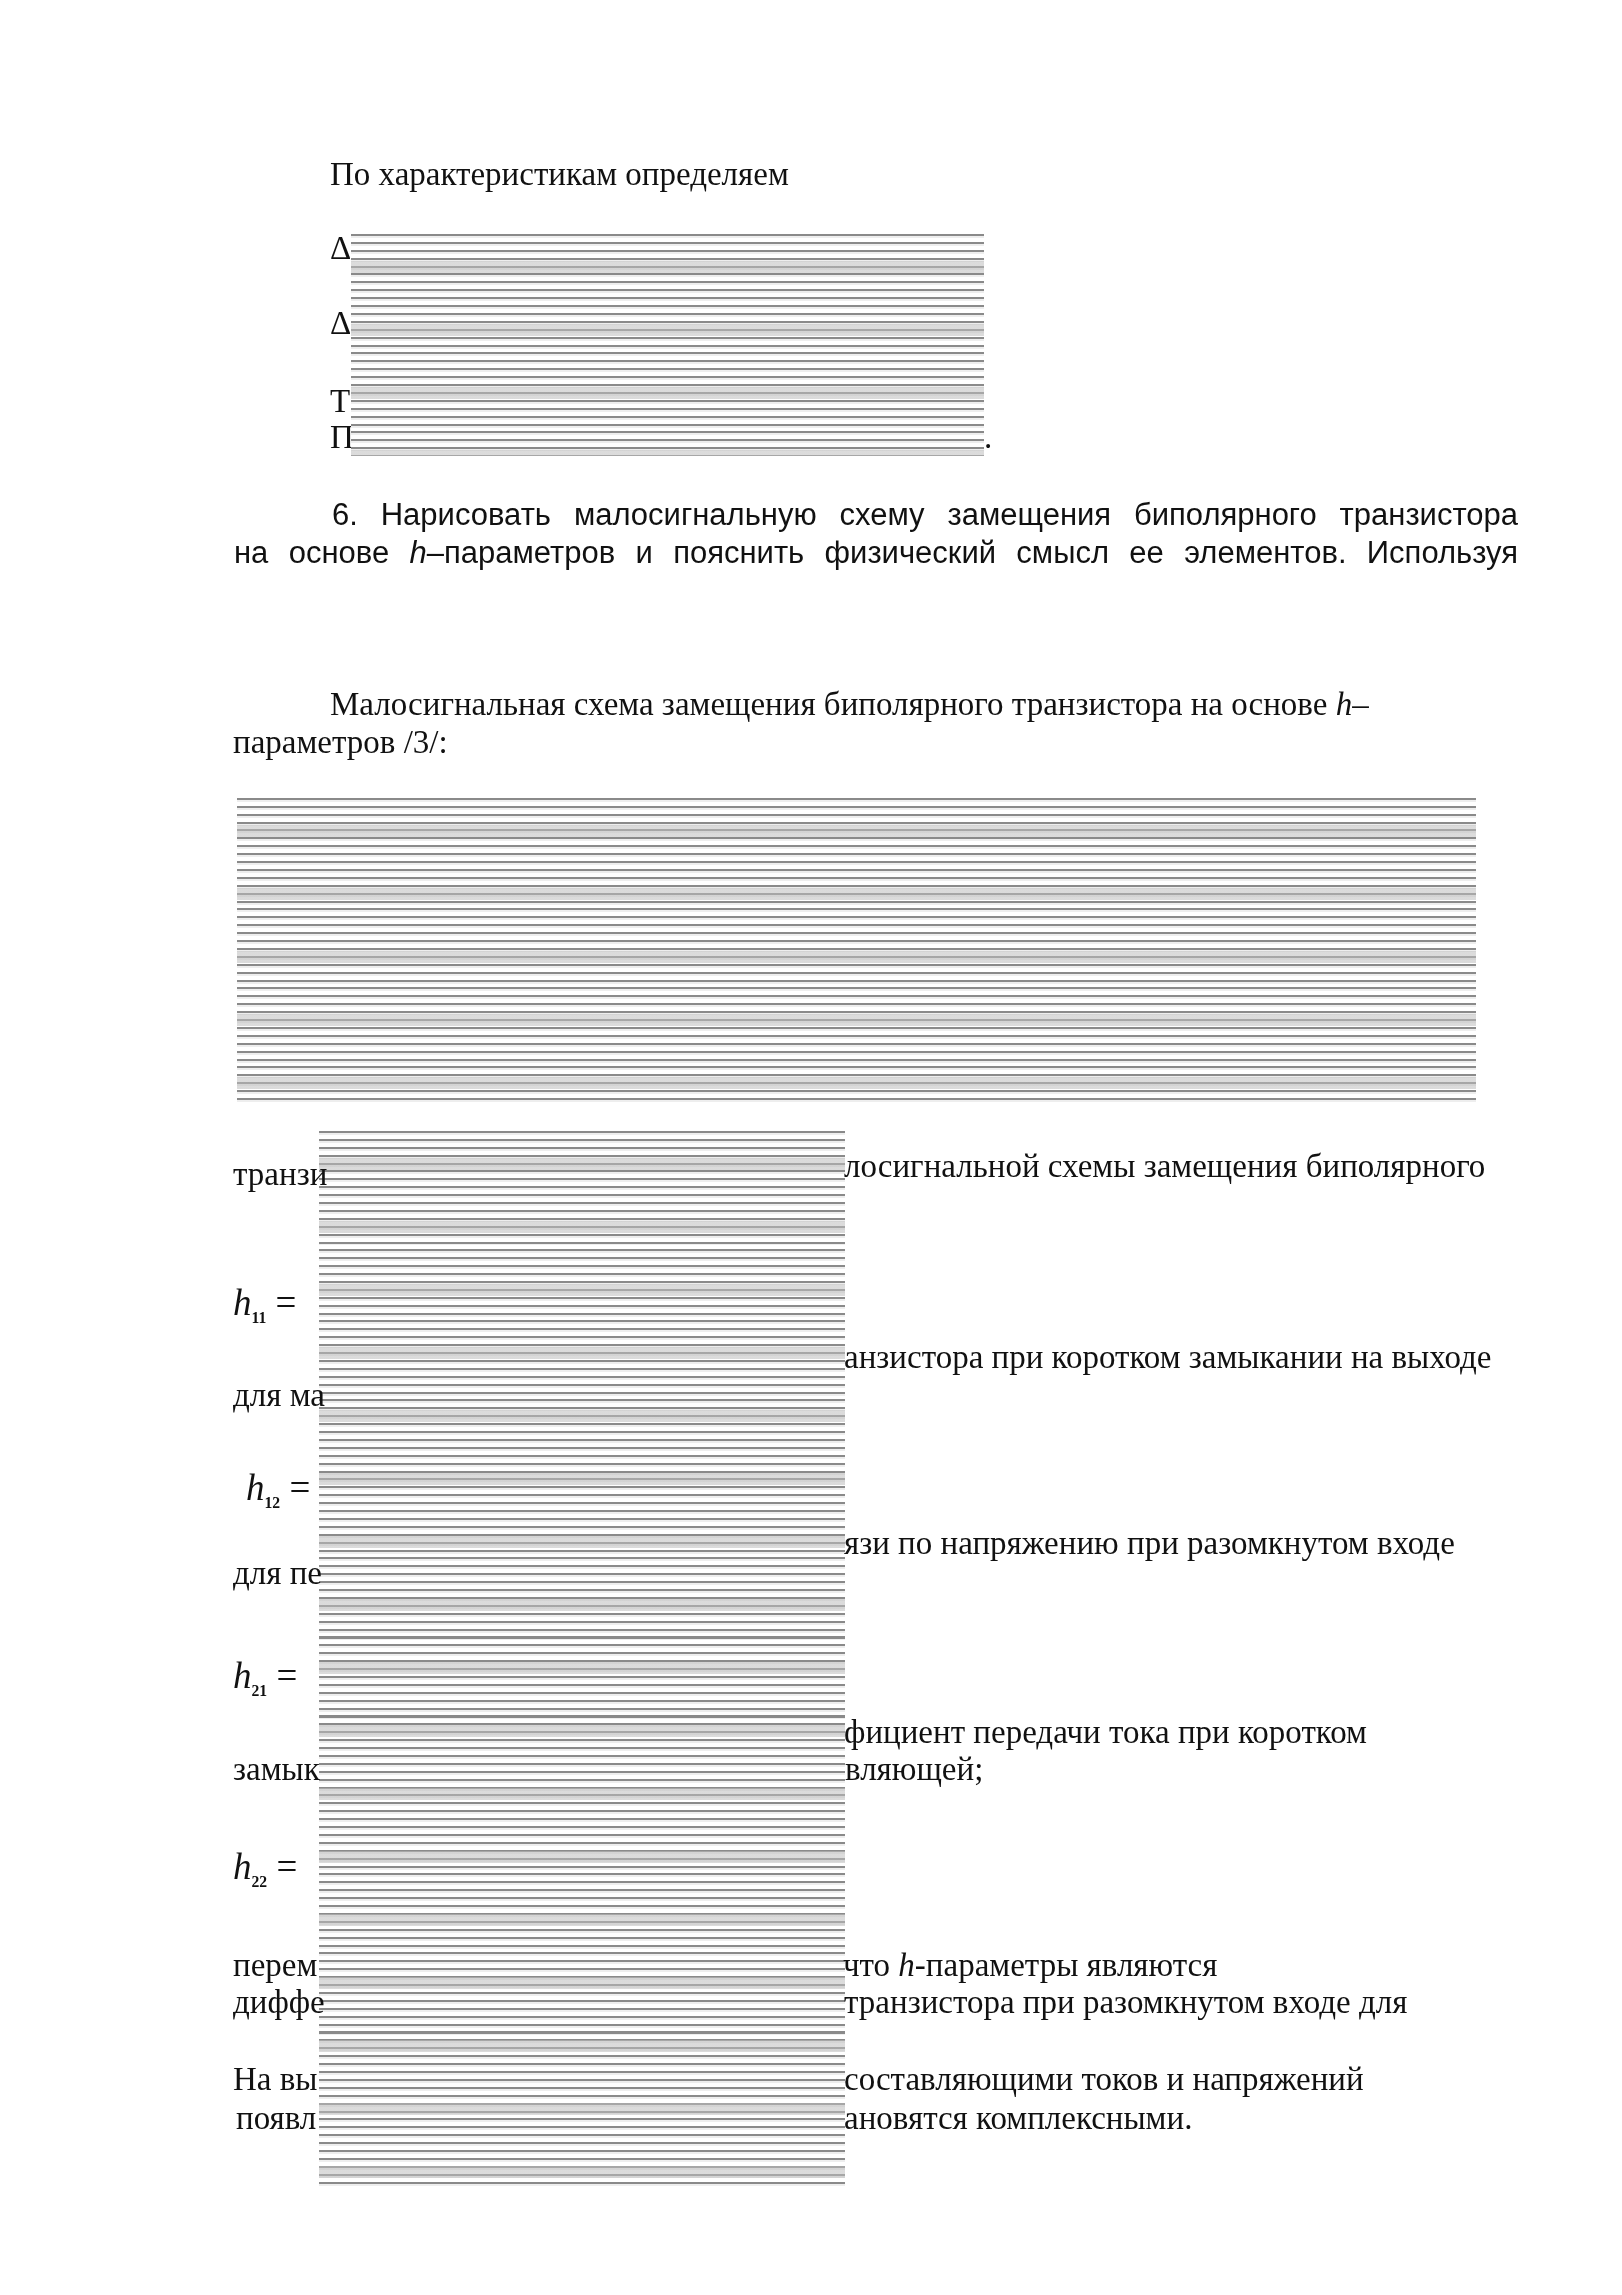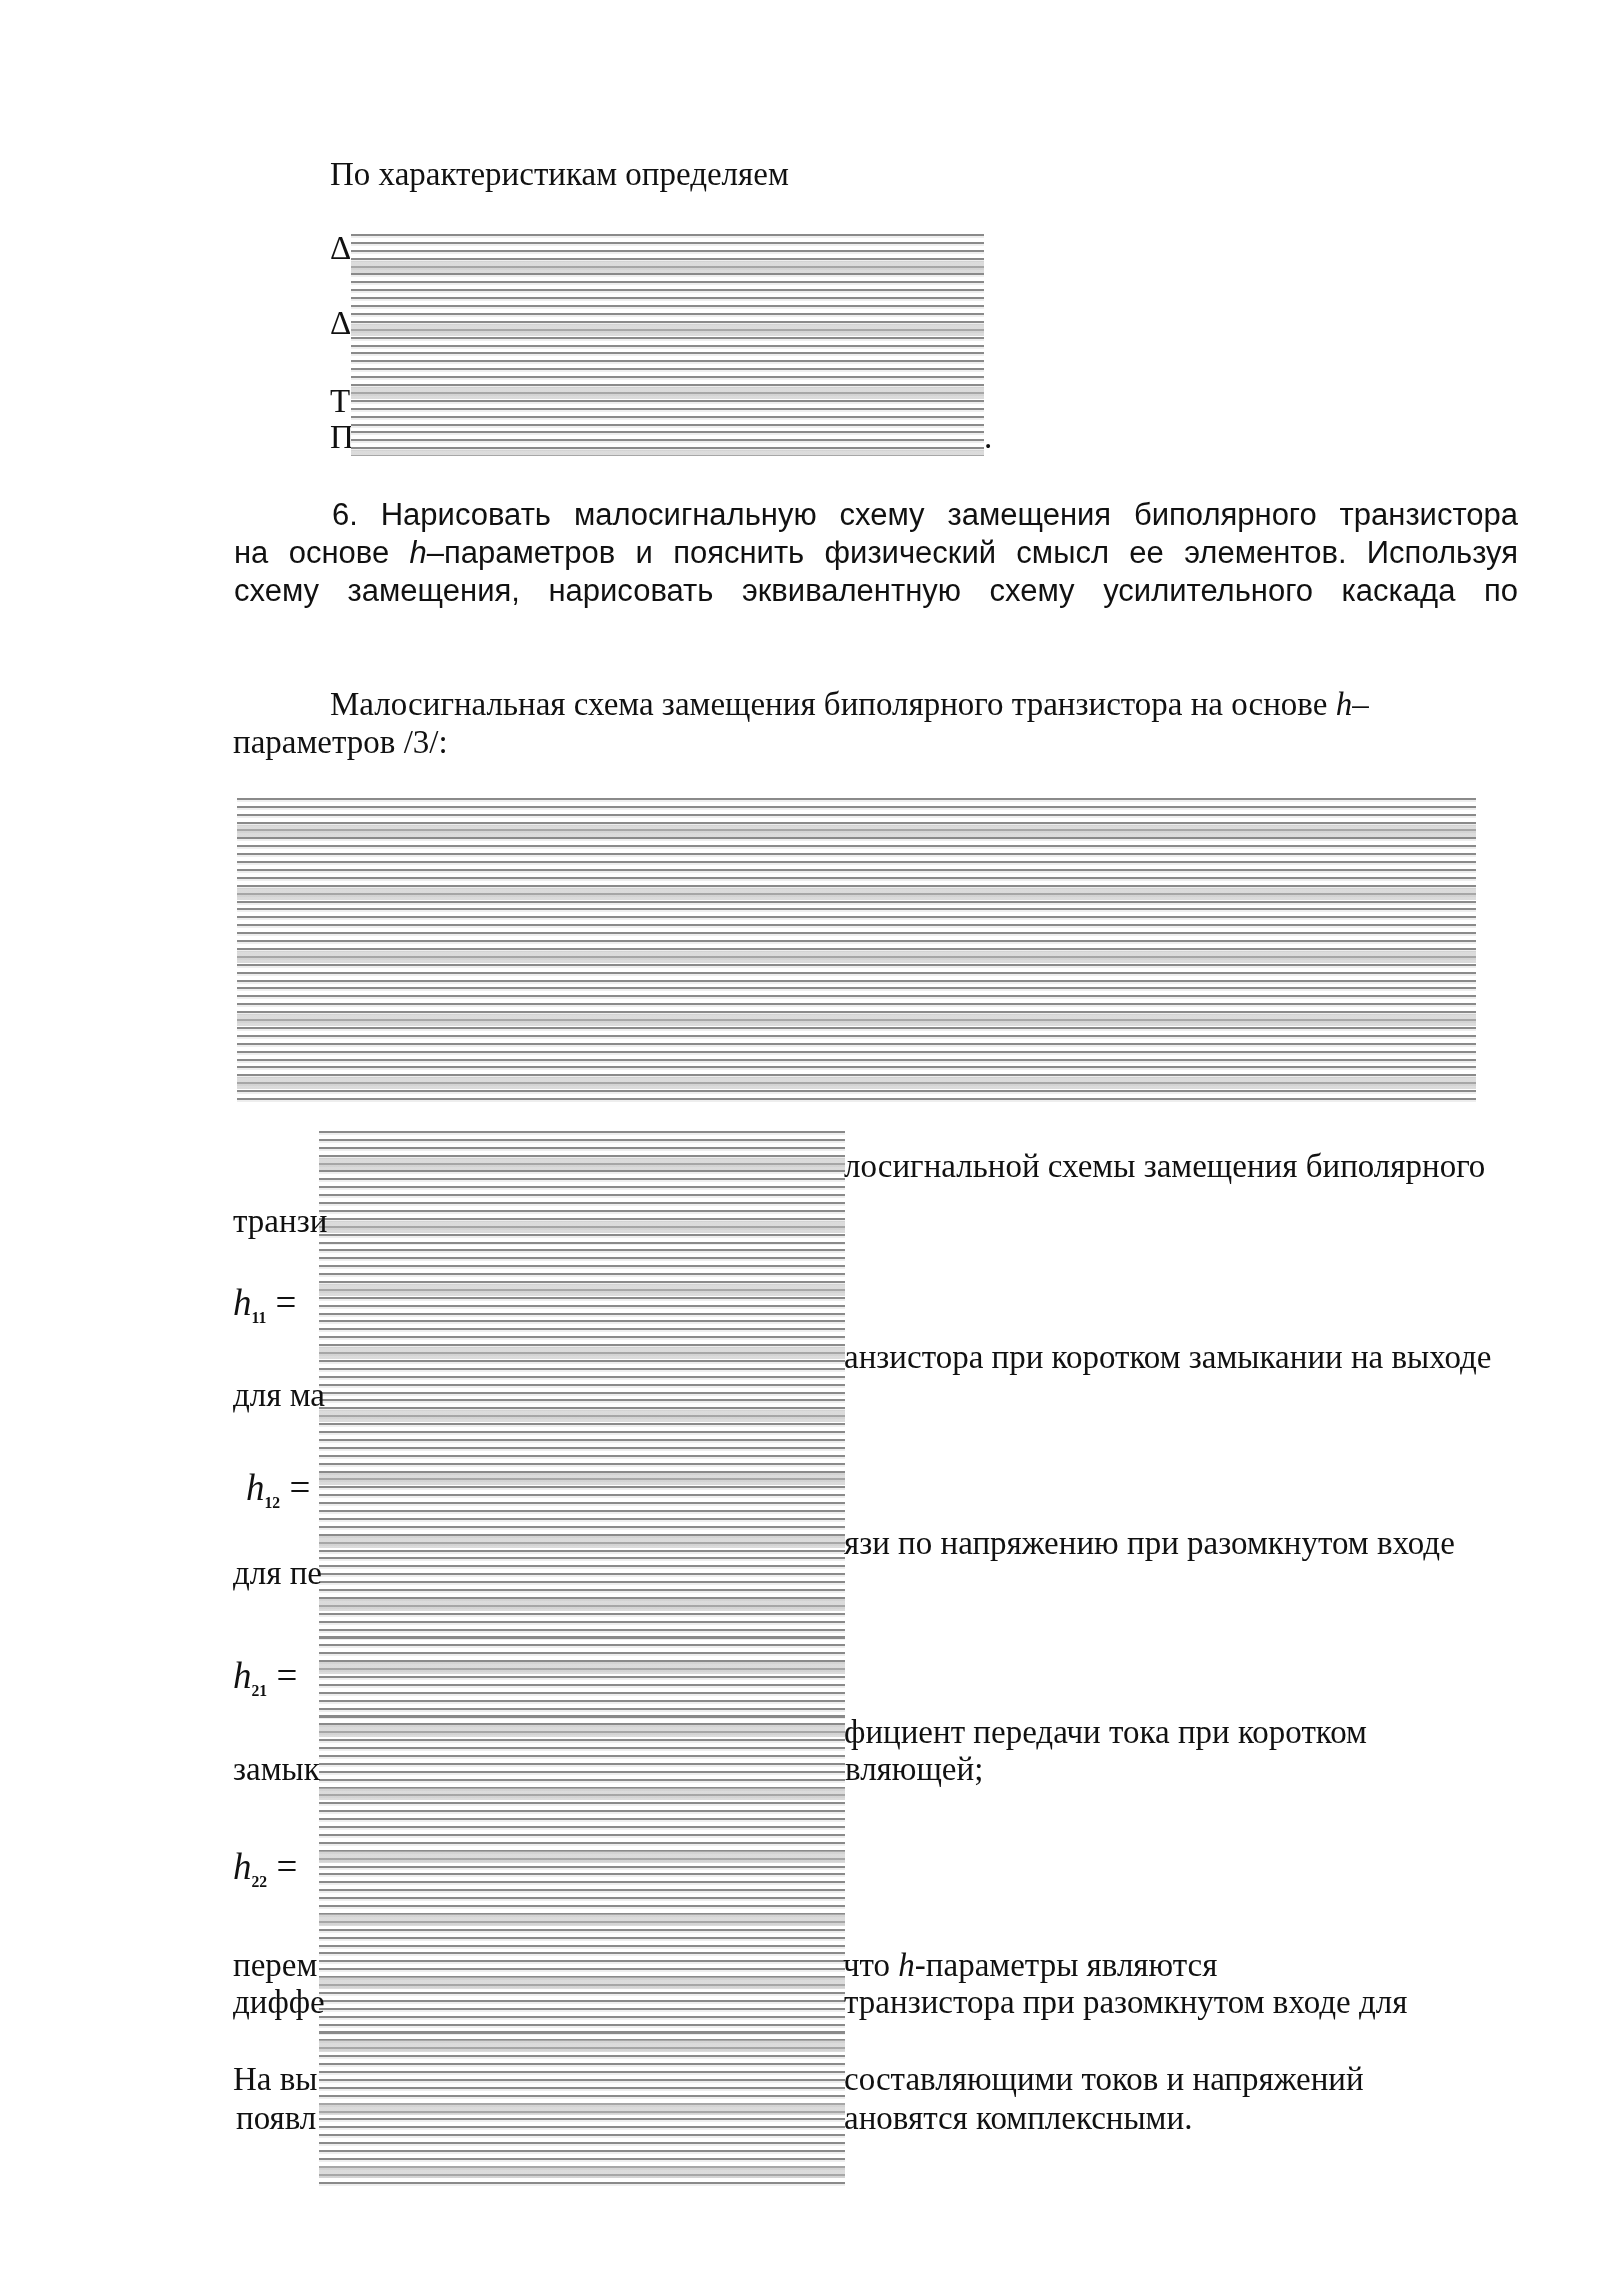--- a/index.html
+++ b/index.html
@@ -43,34 +43,33 @@
 <div class="abs serif" style="left:330px; top:230px;">Δ</div>
 <div class="abs serif" style="left:330px; top:305px;">Δ</div>
 <div class="abs serif" style="left:330px; top:383px;">Т</div>
 <div class="abs serif" style="left:330px; top:419px;">П</div>
 <div class="stripes band" style="left:351px; top:230px; width:633px; height:226px;"></div>
 <div class="abs serif" style="left:984px; top:419px;">.</div>
 
 <div class="para-task sans">
   <span class="line"><span class="indent"></span><span>6.  Нарисовать малосигнальную схему замещения биполярного транзистора</span></span>
   <span class="line"><span>на основе </span><span class="it">h</span><span>–параметров и пояснить физический смысл ее элементов. Используя</span></span>
-  <span class="line">схему замещения, нарисовать эквивалентную схему усилительного каскада по</span>
 </div>
 
 <div class="abs serif" style="left:330px; top:686px;">
   <span>Малосигнальная схема замещения биполярного транзистора на основе </span><span class="it">h</span><span>–</span>
 </div>
 <div class="abs serif" style="left:233px; top:724px;">параметров /3/:</div>
 
 <div class="stripes band" style="left:237px; top:794px; width:1239px; height:309px;"></div>
 
 <div class="stripes band" style="left:319px; top:1127px; width:526px; height:1059px;"></div>
 
 <div class="abs serif" style="left:844px; top:1148px;">лосигнальной  схемы  замещения  биполярного</div>
-<div class="abs serif" style="left:233px; top:1203px;">транзи</div>
+<div class="abs serif" style="left:233px; top:1156px;">транзи</div>
 
 <div class="eq-label" style="left:233px; top:1281px;">
   <span class="h">h</span><span class="idx">11</span> <span>=</span>
 </div>
 <div class="abs serif" style="left:844px; top:1339px;">анзистора при коротком замыкании на выходе</div>
 <div class="abs serif" style="left:233px; top:1377px;">для ма</div>
 
 <div class="eq-label" style="left:246px; top:1466px;">
   <span class="h">h</span><span class="idx">12</span> <span>=</span>
 </div>

